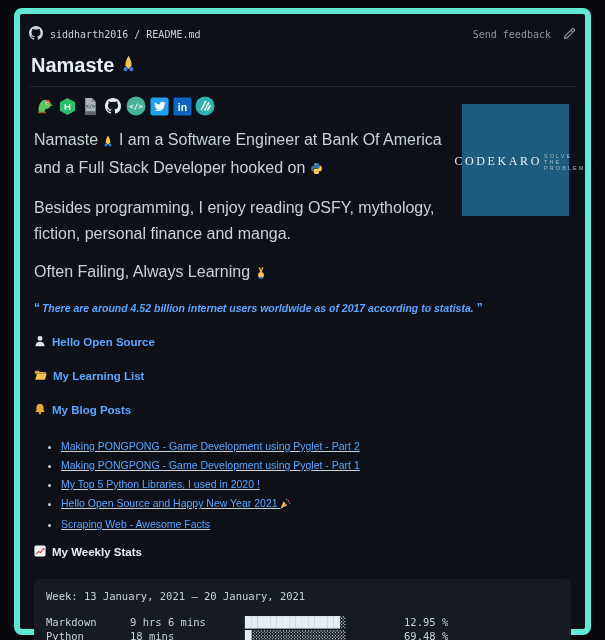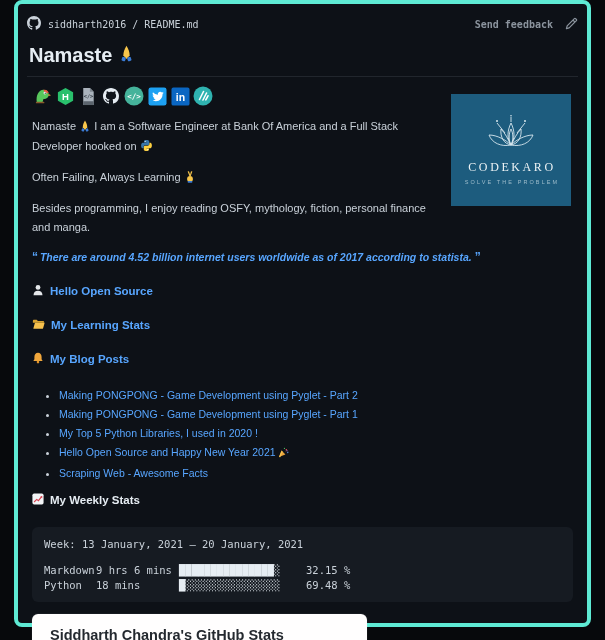--- a/index.html
+++ b/index.html
@@ -2,68 +2,68 @@
 <html><head>
 <meta charset="utf-8">
 <style>
   html,body{margin:0;padding:0;}
   body{
     width:605px;height:640px;background:#07090c;
     font-family:"Liberation Sans", sans-serif;
     -webkit-font-smoothing:antialiased;position:relative;overflow:hidden;
   }
   .panel{
-    position:absolute;left:14px;top:0;width:577px;height:627px;
-    box-sizing:border-box;background:#0d1117;border:4px solid #5eead4;
+    position:absolute;left:14px;top:8px;width:577px;height:627px;
+    box-sizing:border-box;background:#0d1117;border:6px solid #5eead4;
     border-radius:8px;padding:12px 9px 0 9px;
   }
   
   .topbar{display:flex;justify-content:space-between;align-items:center;
     font-family:"DejaVu Sans Mono", monospace;font-size:10px;color:#c9d1d9;}
   .topbar .left{display:flex;align-items:center;gap:7px;cursor:pointer;}
-  .topbar .right{display:flex;align-items:center;gap:12px;color:#8b949e;font-weight:bold;}
+  .topbar .right{display:flex;align-items:center;gap:12px;color:#8b949e;}
   .topbar .right span{cursor:pointer;}
   
   h1.title{margin:12px 0 0 0;padding:0 0 9px 2px;font-size:20px;font-weight:700;
     color:#e6edf3;border-bottom:1px solid #21262d;display:flex;align-items:center;gap:6px;}
   .content{padding:0 5px;}
   
   .codekaro{
-    float:right;width:120px;height:112px;margin:8px 2px 8px 12px;
-    background:#1d5c7e;display:flex;flex-direction:column;align-items:center;
-    justify-content:center;cursor:pointer;
+    float:right;width:100px;height:112px;margin:8px 2px 8px 12px;
+    background:#1d5c7e;display:flex;align-items:center;
+    justify-content:center;cursor:pointer;padding-left:7px;
   }
   .codekaro .ck-name{font-family:"Liberation Serif", serif;font-size:12px;
     letter-spacing:2.6px;color:#edf3f5;margin-top:3px;padding-left:2px;}
   .codekaro .ck-tag{font-size:5.5px;letter-spacing:2.1px;color:#9dbccb;margin-top:4px;padding-left:2px;}
   
   .badges{display:flex;gap:3px;margin-top:9px;align-items:center;}
   .badges .badge{width:20px;height:20px;display:flex;align-items:center;justify-content:center;cursor:pointer;}
   
-  p.para{margin:11px 0;font-size:11px;line-height:1.65;color:#c9d1d9;}
+  p.para{margin:11px 0;font-size:16px;line-height:1.65;color:#c9d1d9;}
   .emoji-inline{display:inline-block;vertical-align:-2px;}
   
   p.quote{margin:14px 0;font-size:10.5px;color:#58a6ff;font-weight:600;}
   p.quote em{font-style:italic;}
   .qmark{font-weight:800;font-size:12px;letter-spacing:-1px;}
   
   .section-link{display:flex;align-items:center;gap:6px;margin:20px 0;
     font-size:11.5px;font-weight:700;color:#58a6ff;cursor:pointer;}
   
-  ul.blog-list{margin:10px 0 0 0;padding-left:27px;color:#c9d1d9;}
+  ul.blog-list{margin:10px 0 0 0;padding-left:27px;color:#c9d1d9;text-decoration:underline;}
   ul.blog-list li{font-size:10.5px;line-height:1.82;}
   ul.blog-list a{color:#58a6ff;text-decoration:none;cursor:pointer;}
   
   .weekly-head{margin-top:10px;color:#e6edf3;}
   .codeblock{
     margin-top:9px;background:#161b22;border-radius:6px;padding:11px 12px 10px 12px;
     font-family:"DejaVu Sans Mono", monospace;font-size:10.5px;color:#c9d1d9;
   }
   .codeblock .week{margin-bottom:13px;}
-  .wk-row{display:flex;line-height:14.5px;}
+  .wk-row{display:flex;line-height:14.5px;gap:32px;}
   .wk-lang{width:52px;}
   .wk-time{width:83px;}
   .wk-bar{width:127px;color:#e6edf3;}
   .wk-pct{}
   
   .stats-card{
     margin-top:12px;width:335px;height:132px;box-sizing:border-box;background:#fffefe;
     border-radius:6px;padding:13px 18px;position:relative;cursor:pointer;
     box-shadow:0 0 0 1px rgba(255,255,255,.04);
   }
@@ -199,33 +199,33 @@
       <span class="emoji-inline">
         <svg width="13" height="13" viewBox="0 0 14 14">
           <path d="M7 1 C4.2 1 4.4 2.3 4.4 2.3 L4.4 3.7 L7.1 3.7 L7.1 4.1 L3.1 4.1 C3.1 4.1 1.2 3.9 1.2 7 C1.2 10.1 2.9 10 2.9 10 L3.9 10 L3.9 8.5 C3.9 8.5 3.8 6.8 5.6 6.8 L8.3 6.8 C8.3 6.8 9.9 6.9 9.9 5.3 L9.9 2.6 C9.9 2.6 10.2 1 7 1 Z" fill="#3876ab"></path>
           <circle cx="5.6" cy="2.5" r="0.6" fill="#fff"></circle>
           <path d="M7 13 C9.8 13 9.6 11.7 9.6 11.7 L9.6 10.3 L6.9 10.3 L6.9 9.9 L10.9 9.9 C10.9 9.9 12.8 10.1 12.8 7 C12.8 3.9 11.1 4 11.1 4 L10.1 4 L10.1 5.5 C10.1 5.5 10.2 7.2 8.4 7.2 L5.7 7.2 C5.7 7.2 4.1 7.1 4.1 8.7 L4.1 11.4 C4.1 11.4 3.8 13 7 13 Z" fill="#fcd040"></path>
           <circle cx="8.4" cy="11.5" r="0.6" fill="#fff"></circle>
         </svg>
       </span>
     </p>
 
+    <p class="para">Besides programming, I enjoy reading OSFY, mythology, fiction, personal finance and manga.</p>
+
     <p class="para">
       <span>Often Failing, Always Learning</span>
       <span class="emoji-inline">
         <svg width="12" height="12" viewBox="0 0 14 14">
           <path d="M4.2 0.6 L6.5 6.2 L7.6 5.8 L5.8 0.2 Z" fill="#f8c64b"></path>
           <path d="M9.8 0.6 L7.7 6.2 L6.6 5.8 L8.2 0.2 Z" fill="#f8c64b"></path>
           <circle cx="7" cy="9.2" r="3.4" fill="#f8c64b"></circle>
           <rect x="4.2" y="11.6" width="5.6" height="2" rx="1" fill="#3a7bd5"></rect>
         </svg>
       </span>
     </p>
-
-    <p class="para">Besides programming, I enjoy reading OSFY, mythology, fiction, personal finance and manga.</p>
 
     <p class="quote">
       <span class="qmark">“</span>
       <em>There are around 4.52 billion internet users worldwide as of 2017 according to statista.</em>
       <span class="qmark">”</span>
     </p>
 
     <div class="section-link">
       <span>
         <svg width="12" height="12" viewBox="0 0 14 14">
@@ -236,21 +236,21 @@
       <span>Hello Open Source</span>
     </div>
 
     <div class="section-link">
       <span>
         <svg width="13" height="12" viewBox="0 0 15 13">
           <path d="M1 3 C1 2.2 1.6 1.6 2.4 1.6 L5.4 1.6 L6.8 3 L12.6 3 C13.4 3 14 3.6 14 4.4 L14 5 L1 5 Z" fill="#d9a431"></path>
           <path d="M1.6 11.4 L3.4 5 L14.6 5 L12.8 11.4 C12.7 11.8 12.3 12 11.9 12 L2.6 12 C2 12 1.4 11.9 1.6 11.4 Z" fill="#f6c14d"></path>
         </svg>
       </span>
-      <span>My Learning Stats</span>
+      <span>My Learning List</span>
     </div>
 
     <div class="section-link">
       <span>
         <svg width="12" height="12" viewBox="0 0 14 14">
           <path d="M7 1 C9.6 1 11.2 3 11.2 5.8 L11.2 8.4 L12.4 10.4 L1.6 10.4 L2.8 8.4 L2.8 5.8 C2.8 3 4.4 1 7 1 Z" fill="#f0a73c"></path>
           <circle cx="7" cy="11.8" r="1.5" fill="#e0932a"></circle>
         </svg>
       </span>
       <span>My Blog Posts</span>
@@ -286,21 +286,21 @@
       </span>
       <span>My Weekly Stats</span>
     </div>
 
     <div class="codeblock">
       <div class="week">Week: 13 January, 2021 – 20 January, 2021</div>
       <div class="wk-row">
         <span class="wk-lang">Markdown</span>
         <span class="wk-time">9 hrs 6 mins</span>
         <span class="wk-bar">███████████████░</span>
-        <span class="wk-pct">32.15 %</span>
+        <span class="wk-pct">12.95 %</span>
       </div>
       <div class="wk-row">
         <span class="wk-lang">Python</span>
         <span class="wk-time">18 mins</span>
         <span class="wk-bar">█░░░░░░░░░░░░░░░</span>
         <span class="wk-pct">69.48 %</span>
       </div>
     </div>
 
     <div class="stats-card">

